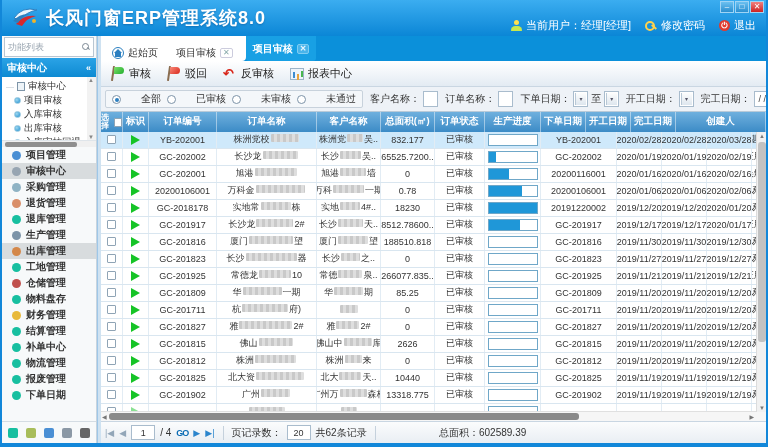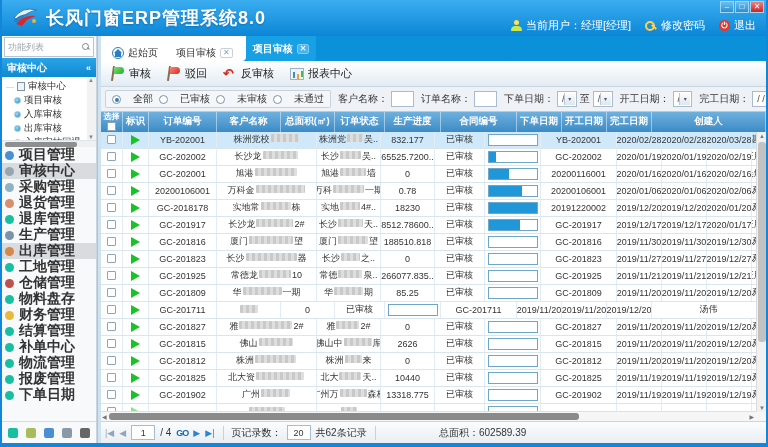--- a/index.html
+++ b/index.html
@@ -44,21 +44,21 @@
   .tree-item { display:flex; align-items:center; gap:3px; height:14px; font-size:9.5px; color:#333; padding-left:4px; white-space:nowrap; }
   .tree-item.child { padding-left:12px; }
   .tree-item .dash { color:#b9c3cc; font-size:8px; }
   .ic-doc { width:8px; height:9px; border:1px solid #7e95a8; background:#eef4f8; }
   .ic-dot { width:7px; height:7px; border-radius:50%; background:radial-gradient(circle at 35% 35%, #9fd8f0, #1f8fd0); border:1px solid #8fc4de; }
   .tree-vsb { position:absolute; right:0; top:0; width:9px; height:100%; background:#f2f2f2; font-size:6px; color:#888; text-align:center; }
   .tree-vsb .u { position:absolute; top:0; left:1px; } .tree-vsb .d { position:absolute; bottom:0; left:1px; }
   .sb-hscroll { height:7px; background:#f0f0f0; position:relative; border-top:1px solid #dfe5ea; }
   .sb-hscroll .thumb { position:absolute; left:3px; top:1px; width:72px; height:5px; background:#8f8f8f; border-radius:2px; }
   .sb-menu { flex:1; overflow:hidden; }
-  .menu-item { height:16px; display:flex; align-items:center; gap:5px; padding-left:3px; font-size:14px; font-weight:bold; color:#333; cursor:pointer; white-space:nowrap; }
+  .menu-item { height:16px; display:flex; align-items:center; gap:5px; padding-left:10px; font-size:10px; font-weight:bold; color:#333; cursor:pointer; white-space:nowrap; }
   .menu-item.sel { background:#d8dcde; }
   .menu-ic { width:9px; height:9px; border-radius:50%; flex:0 0 auto; }
   .sb-bottombar { height:22px; border-top:1px solid #d4dce3; display:flex; align-items:center; justify-content:center; gap:8px; }
   .bb-ic { width:10px; height:10px; border-radius:2px; }
 
   
   .splitter { width:4px; background:#cfe2f1; border-left:1px solid #9ec7e8; }
 
   
   .content { flex:1; display:flex; flex-direction:column; min-width:0; }
@@ -79,21 +79,21 @@
   .flag:before { content:""; position:absolute; left:1px; top:0; width:1.5px; height:15px; background:#8a6d50; transform:rotate(8deg); }
   .flag:after { content:""; position:absolute; left:3px; top:1px; width:10px; height:7px; border-radius:1px 4px 4px 1px; }
   .flag.green:after { background:linear-gradient(135deg,#7ede6a,#1fae2e); }
   .flag.red:after { background:linear-gradient(135deg,#f98a7a,#d8281c); }
   .ic-undo { width:14px; height:12px; position:relative; color:#d8281c; font-size:13px; font-weight:bold; line-height:11px; }
   .ic-report { width:14px; height:12px; background:#eef4fa; border:1px solid #9db4c8; position:relative; }
   .ic-report:before { content:""; position:absolute; left:2px; bottom:1px; width:2px; height:6px; background:#3c8cd0; box-shadow:4px 2px 0 #e8a33c, 8px -1px 0 #49b64f; }
 
   .filterbar { height:24px; background:#eef2f7; display:flex; align-items:center; font-size:10px; color:#333; padding-left:4px; gap:3px; white-space:nowrap; overflow:hidden; }
   .radiobox { display:flex; align-items:center; gap:6px; border:1px solid #c8d2dc; background:#f4f7fa; border-radius:2px; height:18px; padding:0 6px; }
-  .radio { display:flex; align-items:center; gap:12px; cursor:pointer; }
+  .radio { display:flex; align-items:center; gap:20px; cursor:pointer; }
   .rdot { width:9px; height:9px; border-radius:50%; border:1px solid #7d93a8; background:#fff; position:relative; }
   .rdot.on:before { content:""; position:absolute; left:2px; top:2px; width:4px; height:4px; border-radius:50%; background:#2b7fc0; }
   .f-label { margin-left:4px; }
   .f-input { width:72px; height:16px; background:#fff; border:1px solid #a9bccd; }
   .f-date { width:52px; height:16px; background:#fff; border:1px solid #a9bccd; font-size:9px; color:#444; display:flex; align-items:center; padding-left:4px; position:relative; }
   .f-date .dd { position:absolute; right:1px; top:1px; bottom:1px; width:11px; background:linear-gradient(#fdfdfd,#dde6ee); border-left:1px solid #b8c8d6; font-size:6px; color:#556; text-align:center; line-height:13px; }
   .f-date.clip { width:34px; border-right:none; }
 
   
   .grid { height:310px; position:relative; background:#fff; border-top:1px solid #b9cad8; display:flex; flex-direction:column; }
@@ -365,32 +365,32 @@
           </span>
         <span class="f-label">完工日期：</span>
         <span class="f-date clip">
             <span>/  /</span>
           </span>
       </div>
 
       <div class="grid">
         <div class="g-head" id="g-head">
             <div class="hc w0">
-              <span style="display:flex;flex-direction:column;align-items:center;line-height:8px;">
+              <span style="display:flex;flex-direction:row;align-items:center;line-height:8px;">
                 <span style="font-size:8px;">选择</span>
                 <span class="cbx" style="margin-top:1px;"></span>
               </span>
             </div>
             <div class="hc w1">标识</div>
             <div class="hc w2">订单编号</div>
+            <div class="hc w3">订单名称</div>
             <div class="hc w4">客户名称</div>
             <div class="hc w5">总面积(㎡)</div>
             <div class="hc w6">订单状态</div>
             <div class="hc w7">生产进度</div>
-            <div class="hc w8">合同编号</div>
             <div class="hc w9">下单日期</div>
             <div class="hc w10">开工日期</div>
             <div class="hc w11">完工日期</div>
             <div class="hc w12">创建人</div>
           </div>
         <div class="g-rows" id="g-rows">
             <div class="g-row sel">
               <div class="c w0">
                 <span class="cbx"></span>
               </div>
@@ -822,20 +822,23 @@
             </div>
             <div class="g-row">
               <div class="c w0">
                 <span class="cbx"></span>
               </div>
               <div class="c w1">
                 <span class="play"></span>
               </div>
               <div class="c w2">
                 <span>GC-201711</span>
+              </div>
+              <div class="c w3">
+                <span><span class="t1">杭</span><span class="blur" style="width:46px"></span><span class="t2">府)</span></span>
               </div>
               <div class="c w4">
                 <span><span class="t1"></span><span class="blur" style="width:18px"></span><span class="t2"></span></span>
               </div>
               <div class="c w5">
                 <span>0</span>
               </div>
               <div class="c w6">
                 <span>已审核</span>
               </div>

